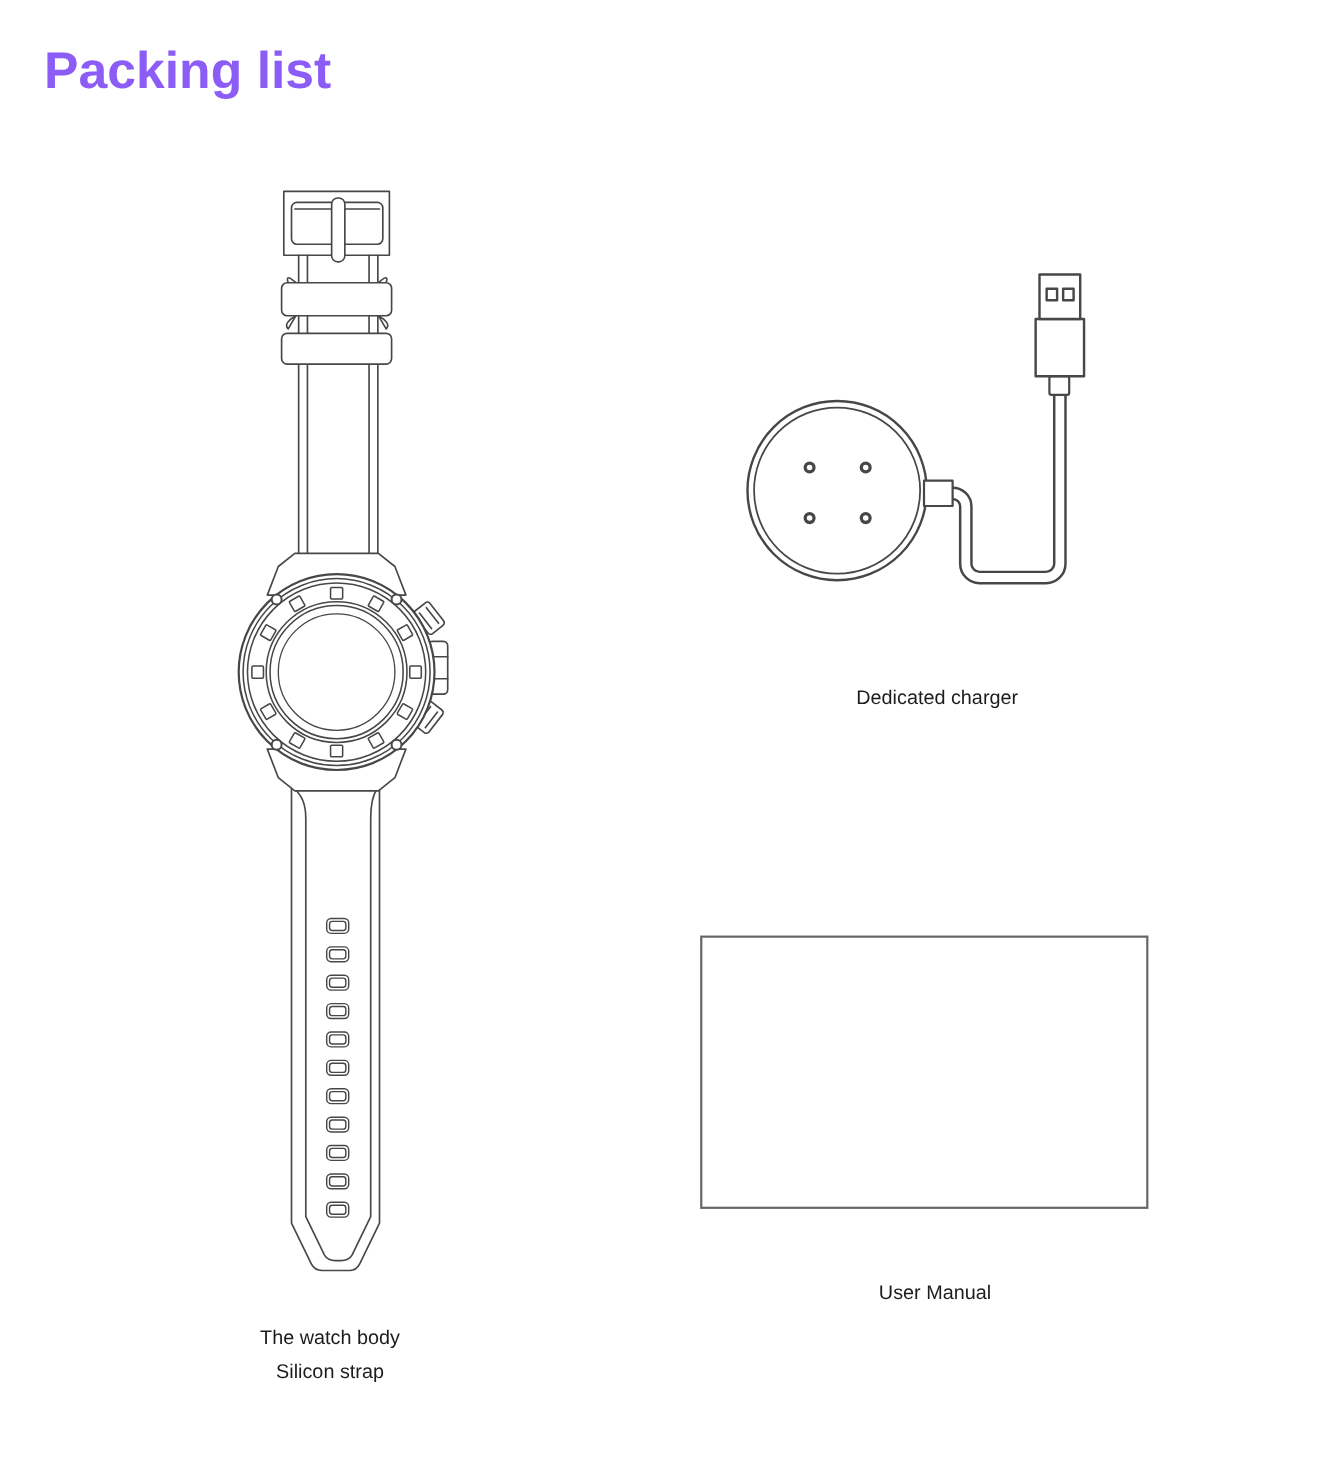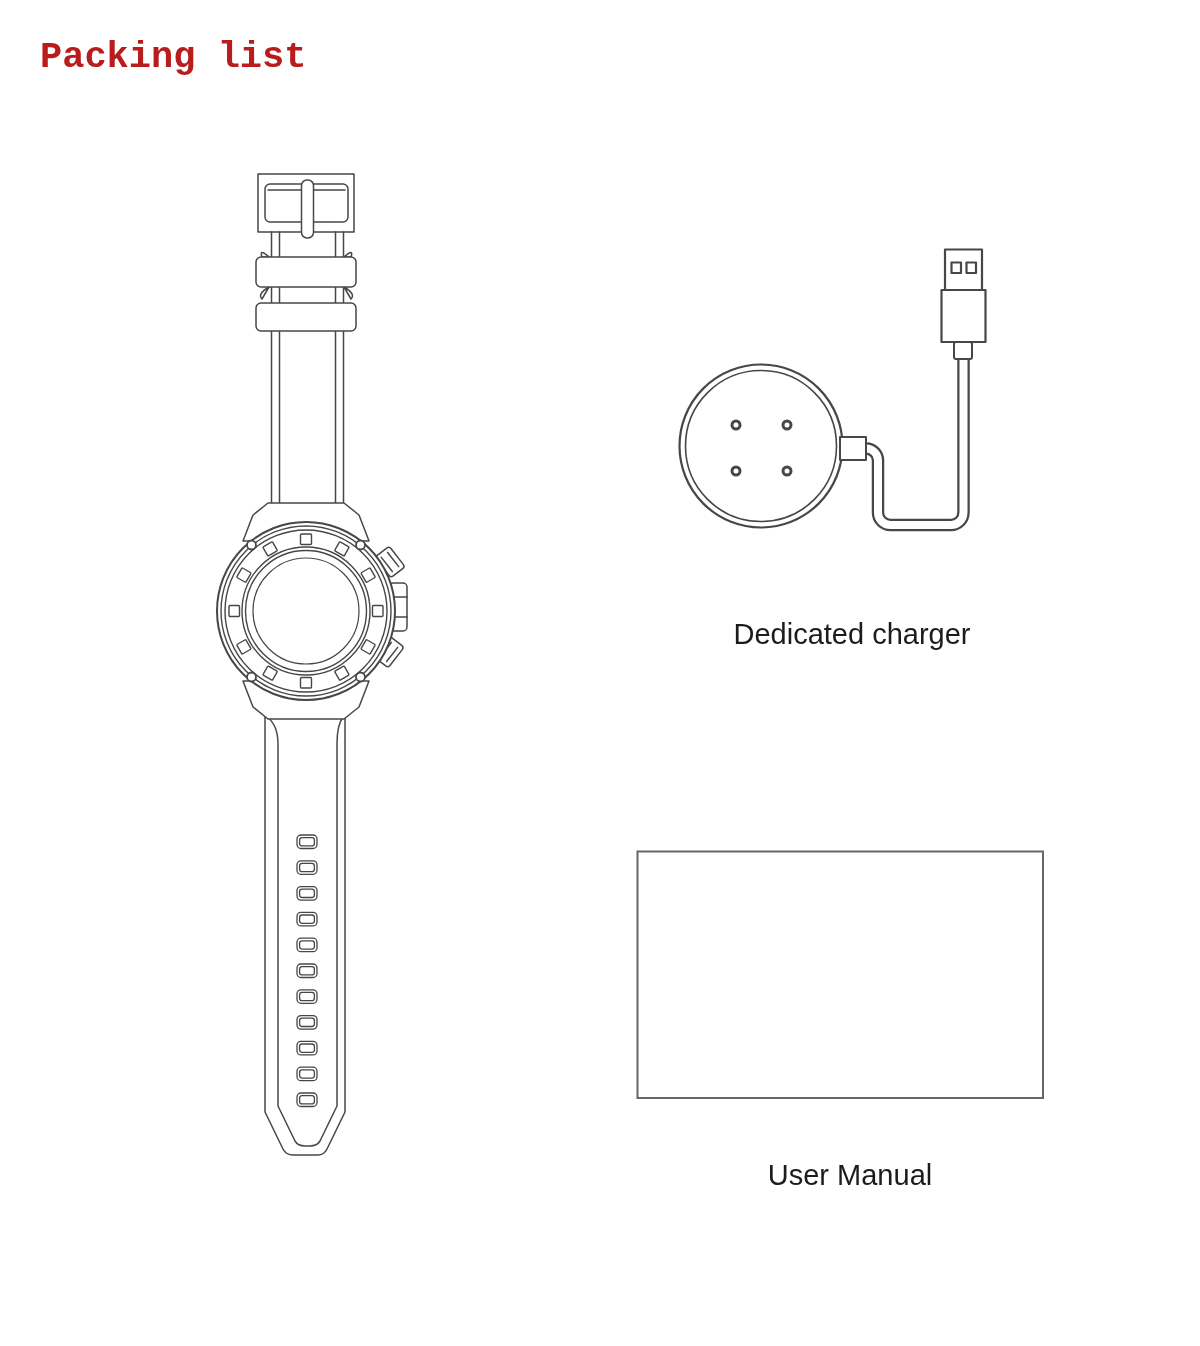--- a/index.html
+++ b/index.html
@@ -3,25 +3,25 @@
 <meta charset="utf-8">
 <style>
   html,body{margin:0;padding:0;}
   body{
     width:1200px;height:1346px;position:relative;background:#ffffff;
     font-family:"Liberation Sans","DejaVu Sans",sans-serif;color:#1c1c1c;
     overflow:hidden;
   }
   .page-title{
     position:absolute;left:40px;top:36px;margin:0;
-    font-size:37px;font-weight:bold;color:#b91c1c;letter-spacing:0px;font-family:Liberation Mono, monospace;
+    font-size:47px;font-weight:bold;color:#8b5cf6;letter-spacing:0px;
   }
   .art{position:absolute;left:0;top:0;width:1200px;height:1346px;}
   .caption{
-    position:absolute;font-size:29px;line-height:31px;text-align:center;
+    position:absolute;font-size:18px;line-height:31px;text-align:center;
     color:#1c1c1c;width:300px;
   }
   .caption-watch{left:150px;top:1201px;}
   .caption-charger{left:702px;top:619px;}
   .caption-manual{left:700px;top:1160px;}
 </style>
 </head>
 <body>
 
 <h1 class="page-title">Packing list</h1>
@@ -161,17 +161,19 @@
       <rect x="945" y="249.5" width="37" height="40.5" fill="#ffffff" stroke-width="2.2"></rect>
       <rect x="951.5" y="262.5" width="9.5" height="10.5" stroke-width="2.2"></rect>
       <rect x="966.5" y="262.5" width="9.5" height="10.5" stroke-width="2.2"></rect>
     </g>
   </g>
 
   <rect x="637.5" y="851.5" width="405.5" height="246.5" fill="#ffffff" stroke="#666666" stroke-width="2"></rect>
 </svg>
 
 <div class="caption caption-watch">
+  <div>The watch body</div>
+  <div>Silicon strap</div>
 </div>
 
 <div class="caption caption-charger">Dedicated charger</div>
 
 <div class="caption caption-manual">User Manual</div>
 
 </body></html>

